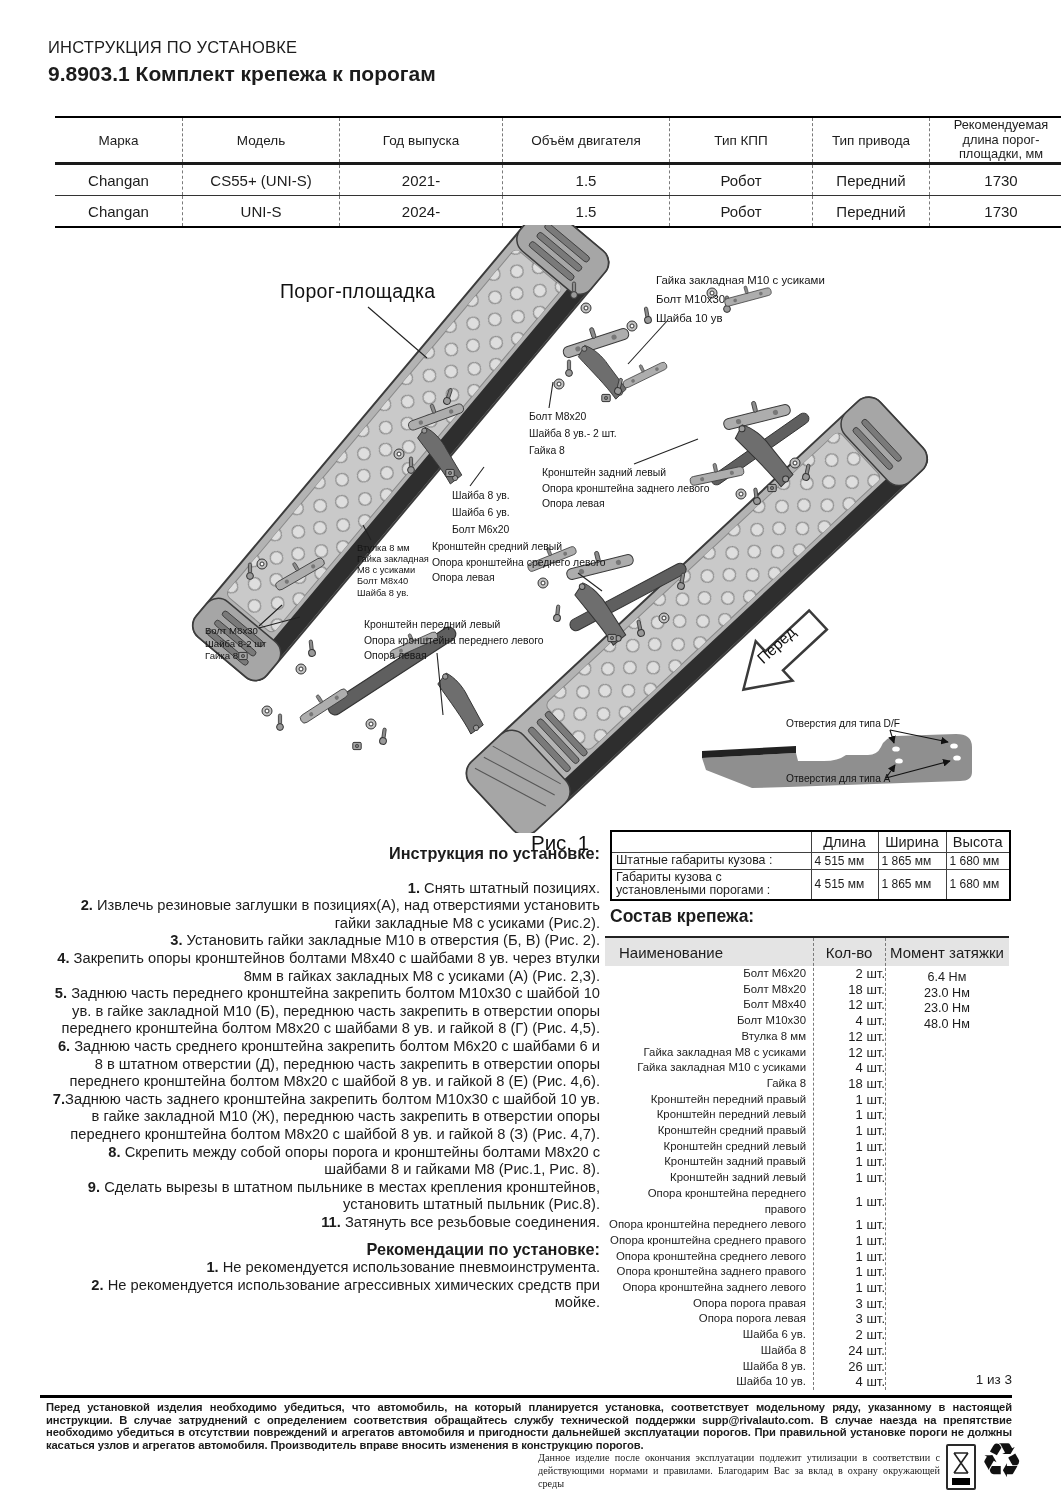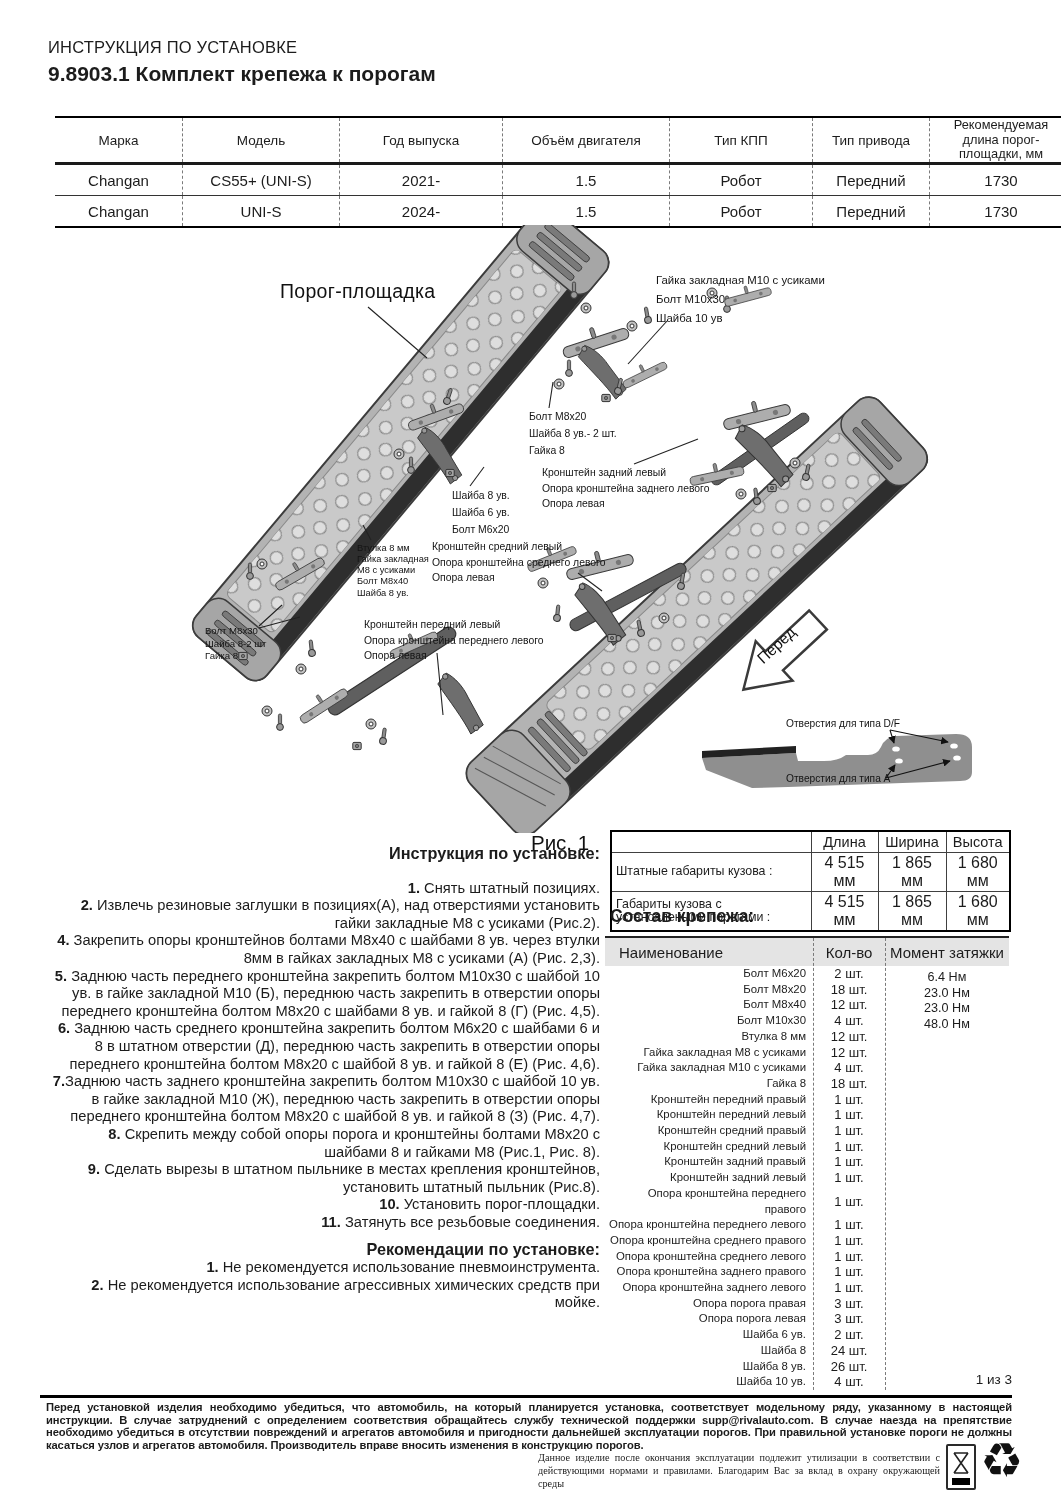--- a/index.html
+++ b/index.html
@@ -41,35 +41,35 @@
   .sec-title{font-size:16.3px;font-weight:bold;}
   #steps{margin-top:17px;}
   .step b{font-weight:bold;}
   .rec-block{margin-top:10px;}
   
   table.dims{position:absolute;left:610px;top:830px;width:399px;table-layout:fixed;
              border-collapse:collapse;border:2px solid #000;}
   table.dims th,table.dims td{border:1px solid #404040;padding:1px 3px;vertical-align:middle;}
   table.dims th{height:18px;font-size:14.5px;font-weight:400;text-align:center;}
   table.dims td.lbl{font-size:12.4px;line-height:1.08;text-align:left;padding-left:4px;}
-  table.dims td.val{font-size:16px;text-align:center;height:14px;}
+  table.dims td.val{font-size:12px;height:14px;}
   table.dims col.c0{width:200px;} table.dims col.c1{width:67px;}
   table.dims col.c2{width:68px;}  table.dims col.c3{width:64px;}
   
   .hw-title{position:absolute;left:610px;top:906px;font-size:17.5px;font-weight:bold;}
   .hw-panel{position:absolute;left:605px;top:936px;width:404px;height:452px;border-top:2px solid #222;}
   .hw-sep{position:absolute;top:0;bottom:0;border-left:1px dashed #7a7a7a;}
   .hw-sep.s1{left:208px;} .hw-sep.s2{left:280px;}
   table.hw{width:100%;table-layout:fixed;border-collapse:collapse;}
   table.hw th{height:28px;background:#e4e4e4;font-weight:400;font-size:15px;vertical-align:middle;padding:0;}
   table.hw th.hname{text-align:left;padding-left:14px;}
   table.hw col.cn{width:208px;} table.hw col.cq{width:72px;} table.hw col.ct{width:124px;}
   table.hw td{padding:0;height:15.7px;line-height:15.7px;vertical-align:middle;}
   table.hw td.hname{text-align:right;padding-right:7px;font-size:11.4px;color:#222;}
-  table.hw td.hqty{text-align:center;font-size:13px;}
+  table.hw td.hqty{text-align:right;font-size:13px;}
   table.hw td.htq{text-align:center;font-size:12.6px;transform:translateY(4px);}
   
   .pagenum{position:absolute;right:49px;top:1372px;font-size:13.5px;}
   .footrule{position:absolute;left:40px;top:1395px;width:972px;height:3px;background:#000;}
   .foot-text{position:absolute;left:46px;top:1401px;width:966px;font-size:11.2px;font-weight:bold;
              line-height:12.5px;text-align:justify;letter-spacing:-.1px;}
   .disposal{position:absolute;left:538px;top:1452px;width:402px;font-size:10.2px;line-height:1.25;
             font-family:"Liberation Serif",serif;text-align:justify;color:#222;}
   .disp-box{position:absolute;left:946px;top:1444px;width:30px;height:46px;border:2px solid #2a2a2a;
             border-radius:2px;box-sizing:border-box;display:flex;flex-direction:column;
@@ -311,27 +311,27 @@
     <div class="co pl" style="left:786px;top:548px;">Отверстия для типа А</div>
   </div>
 
   <div class="fig-cap">Рис. 1</div>
 
   <div class="leftcol">
     <div class="sec-title">Инструкция по установке:</div>
     <div id="steps">
         <div class="step"><b>1.</b><span> Снять штатный позициях.</span></div>
         <div class="step"><b>2.</b><span> Извлечь резиновые заглушки в позициях(А), над отверстиями установить гайки закладные М8 с усиками (Рис.2).</span></div>
+        <div class="step"><b>3.</b><span> Установить гайки закладные М10 в отверстия (Б, В) (Рис. 2).</span></div>
         <div class="step"><b>4.</b><span> Закрепить опоры кронштейнов болтами М8х40 с шайбами 8 ув. через втулки 8мм в гайках закладных М8 с усиками (А) (Рис. 2,3).</span></div>
         <div class="step"><b>5.</b><span> Заднюю часть переднего кронштейна закрепить болтом М10х30 с шайбой 10 ув. в гайке закладной М10 (Б), переднюю часть закрепить в отверстии опоры переднего кронштейна болтом М8х20 с шайбами 8 ув. и гайкой 8 (Г) (Рис. 4,5).</span></div>
         <div class="step"><b>6.</b><span> Заднюю часть среднего кронштейна закрепить болтом М6х20 с шайбами 6 и 8 в штатном отверстии (Д), переднюю часть закрепить в отверстии опоры переднего кронштейна болтом М8х20 с шайбой 8 ув. и гайкой 8 (Е) (Рис. 4,6).</span></div>
         <div class="step"><b>7.</b><span>Заднюю часть заднего кронштейна закрепить болтом М10х30 с шайбой 10 ув. в гайке закладной М10 (Ж), переднюю часть закрепить в отверстии опоры переднего кронштейна болтом М8х20 с шайбой 8 ув. и гайкой 8 (З) (Рис. 4,7).</span></div>
         <div class="step"><b>8.</b><span> Скрепить между собой опоры порога и кронштейны болтами М8х20 с шайбами 8 и гайками М8 (Рис.1, Рис. 8).</span></div>
         <div class="step"><b>9.</b><span> Сделать вырезы в штатном пыльнике в местах крепления кронштейнов, установить штатный пыльник (Рис.8).</span></div>
-        <div class="step"><b>10.</b><span> Установить порог-площадки.</span></div>
         <div class="step"><b>11.</b><span> Затянуть все резьбовые соединения.</span></div>
       </div>
     <div class="rec-block">
       <div class="sec-title">Рекомендации по установке:</div>
       <div id="recs">
           <div class="step"><b>1.</b><span> Не рекомендуется использование пневмоинструмента.</span></div>
           <div class="step"><b>2.</b><span> Не рекомендуется использование агрессивных химических средств при мойке.</span></div>
         </div>
     </div>
   </div>

